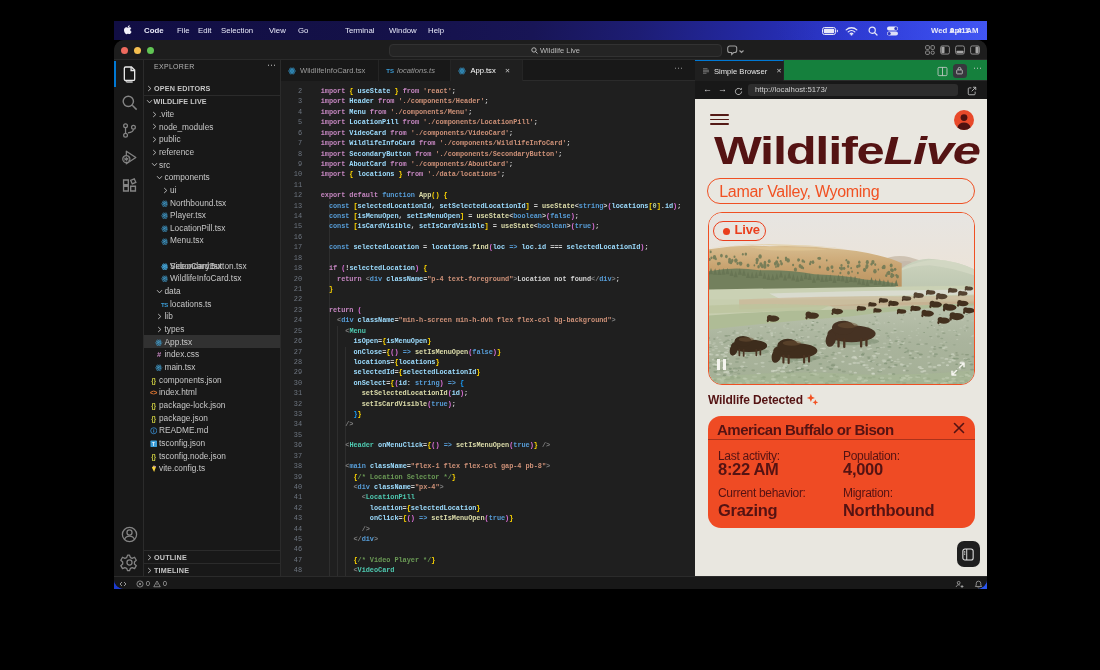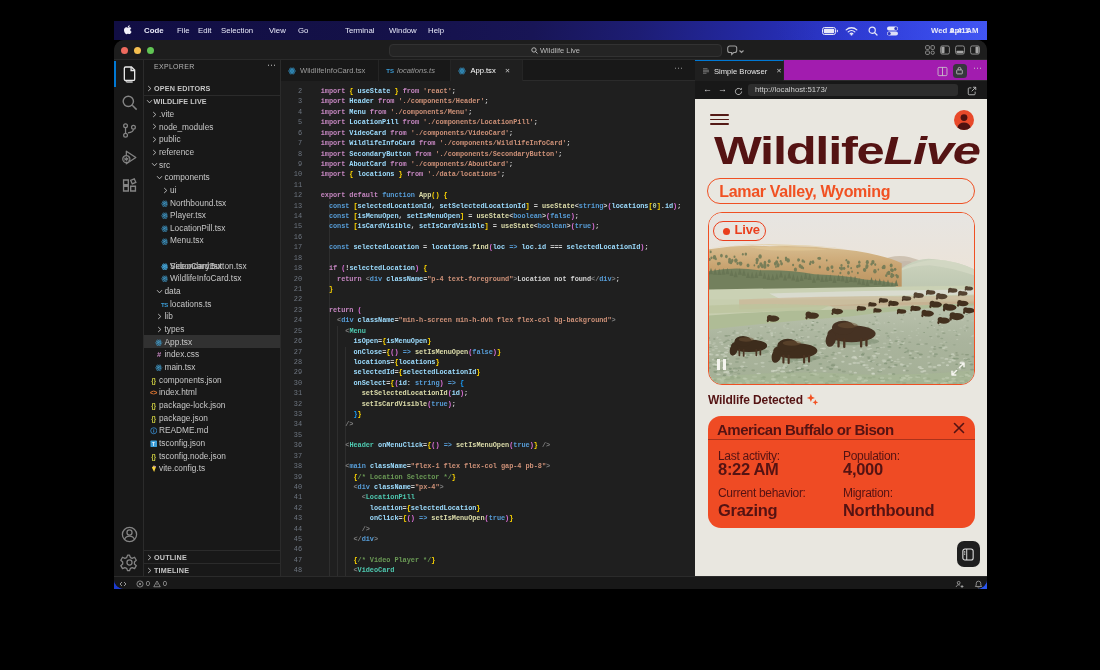--- a/index.html
+++ b/index.html
@@ -41,31 +41,31 @@
 .tabtxt { font-size:7.6px; color:#9d9d9d; white-space:nowrap; }
 .tabx { color:#c5c5c5; font-size:6.5px; margin-left:9px; }
 #breadcrumb { position:absolute; left:0; top:21px; width:100%; height:12px; line-height:12px; font-size:7.3px; color:#9d9d9d; background:#1f1f1f; z-index:3; padding-left:5px; }
 .bsep { color:#6e6e6e; }
 #code { position:absolute; left:0; top:26px; width:100%; height:490px; font-family:"Liberation Mono",monospace; font-size:6.9px; font-weight:bold; letter-spacing:-0.04px; }
 .cl { position:absolute; left:39.7px; height:10.42px; line-height:10.42px; white-space:pre; }
 .ln { position:absolute; left:0; width:21px; text-align:right; height:10.42px; line-height:10.42px; color:#6e7681; font-weight:normal; }
 .ig { position:absolute; width:1px; background:#2e2e2e; }
 .k{color:#C586C0}.b{color:#569CD6}.s{color:#CE9178}.v{color:#9CDCFE}.f{color:#DCDCAA}.t{color:#4EC9B0}.p{color:#d4d4d4}.g{color:#FFD700}.pk{color:#DA70D6}.bb{color:#179FFF}.c{color:#6A9955}.n{color:#B5CEA8}.a{color:#808080}.tag{color:#569CD6}.w{color:#d4d4d4}
 
-#btabbar { position:absolute; left:0; top:0; width:100%; height:21px; background:#a21caf; border-bottom:1px solid #2b2b2b; }
+#btabbar { position:absolute; left:0; top:0; width:100%; height:21px; background:#15803d; border-bottom:1px solid #2b2b2b; }
 #btab { position:absolute; left:0; top:0; width:88.5px; height:21px; background:#1f1f1f; border-top:1.5px solid #0078d4; border-right:1px solid #252525; display:flex; align-items:center; padding-left:7px; }
 #burl { position:absolute; left:0; top:21px; width:100%; height:18px; background:#181818; }
 .burlar { position:absolute; top:3px; color:#cccccc; font-size:9px; }
 #burlbox { position:absolute; left:53px; top:3px; width:210px; height:12px; background:#2d2d2d; border-radius:3px; color:#cfcfcf; font-size:7.8px; line-height:12px; padding-left:7px; }
 #app { position:absolute; left:0; top:39px; width:292px; height:477px; background:#E9E7E0; overflow:hidden; }
 .hline { position:absolute; left:14.5px; width:19.6px; height:1.9px; background:#541a16; border-radius:1px; }
 #avatar { position:absolute; left:259px; top:11px; }
 #applogo { position:absolute; left:19px; top:30px; color:#541313; font-size:39px; font-weight:bold; letter-spacing:-1px; white-space:nowrap; transform:scaleX(1.30); transform-origin:0 0; }
 #logol { font-style:italic; }
-#locpill { position:absolute; left:12.2px; top:78.9px; width:267.8px; height:26.5px; border:1.7px solid #EF5023; border-radius:14px; color:#F15122; font-size:16px; font-weight:bold; line-height:25px; padding-left:11px; letter-spacing:-0.3px; }
+#locpill { position:absolute; left:12.2px; top:78.9px; width:267.8px; height:26.5px; border:1.7px solid #EF5023; border-radius:14px; color:#F15122; font-size:16px; font-weight:normal; line-height:25px; padding-left:11px; letter-spacing:-0.3px; }
 #videocard { position:absolute; left:13px; top:113px; width:267px; height:173px; border:1.7px solid #EF5023; border-radius:14px; overflow:hidden; }
 #photo { position:absolute; left:0; top:0; width:100%; height:100%; }
 #livepill { position:absolute; left:3.5px; top:8.3px; width:53.7px; height:19.4px; background:transparent; border:1.4px solid #EA3E1C; border-radius:10px; color:#EA3E1C; font-size:13px; font-weight:bold; line-height:16.5px; padding-left:21px; letter-spacing:-0.2px; }
 #livedot { position:absolute; left:9px; top:5.6px; width:7px; height:7px; background:#EA3E1C; border-radius:50%; }
 #pausebars { position:absolute; left:8px; bottom:10px; }
 #pausebars span { display:inline-block; width:3px; height:11.5px; background:#f5f4ef; margin-right:3.2px; }
 #expandic { position:absolute; right:8px; bottom:7px; }
 #detected { position:absolute; left:13px; top:294px; color:#541313; font-size:12px; font-weight:bold; letter-spacing:-0.1px; }
 #infocard { position:absolute; left:13px; top:316.7px; width:267px; height:112.5px; background:#EF4B24; border-radius:13px; }
 #ictitle { position:absolute; left:9px; top:5.5px; color:#541313; font-size:15px; font-weight:bold; letter-spacing:-0.5px; }

